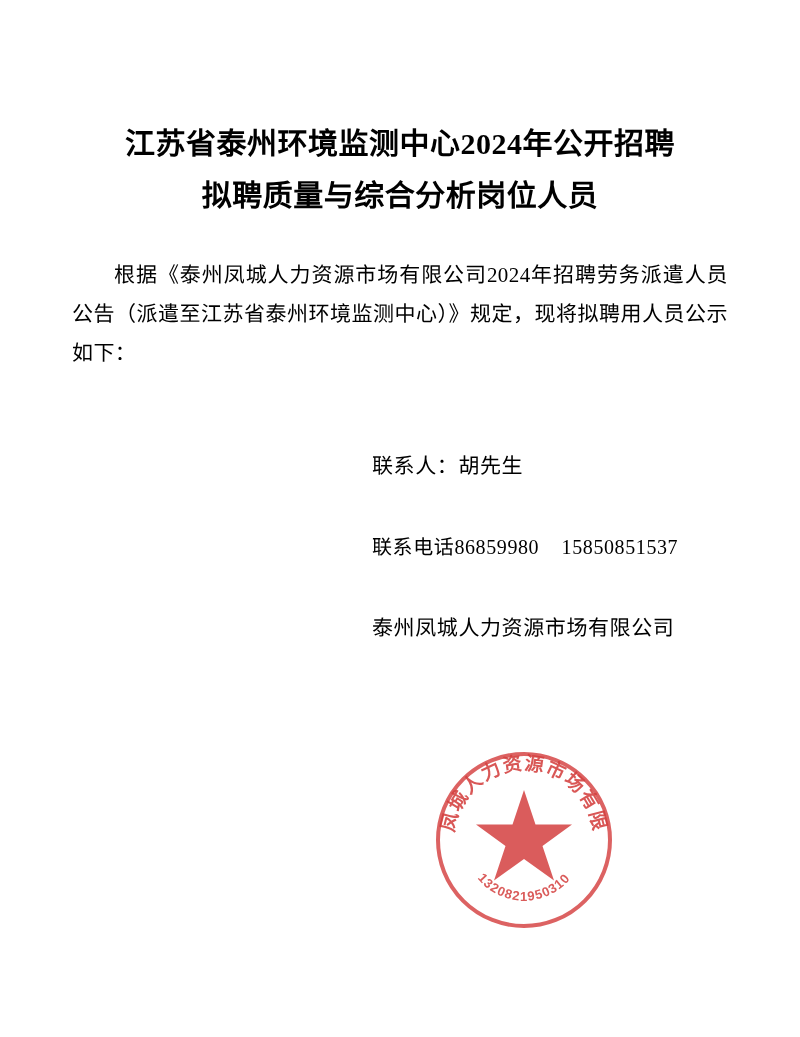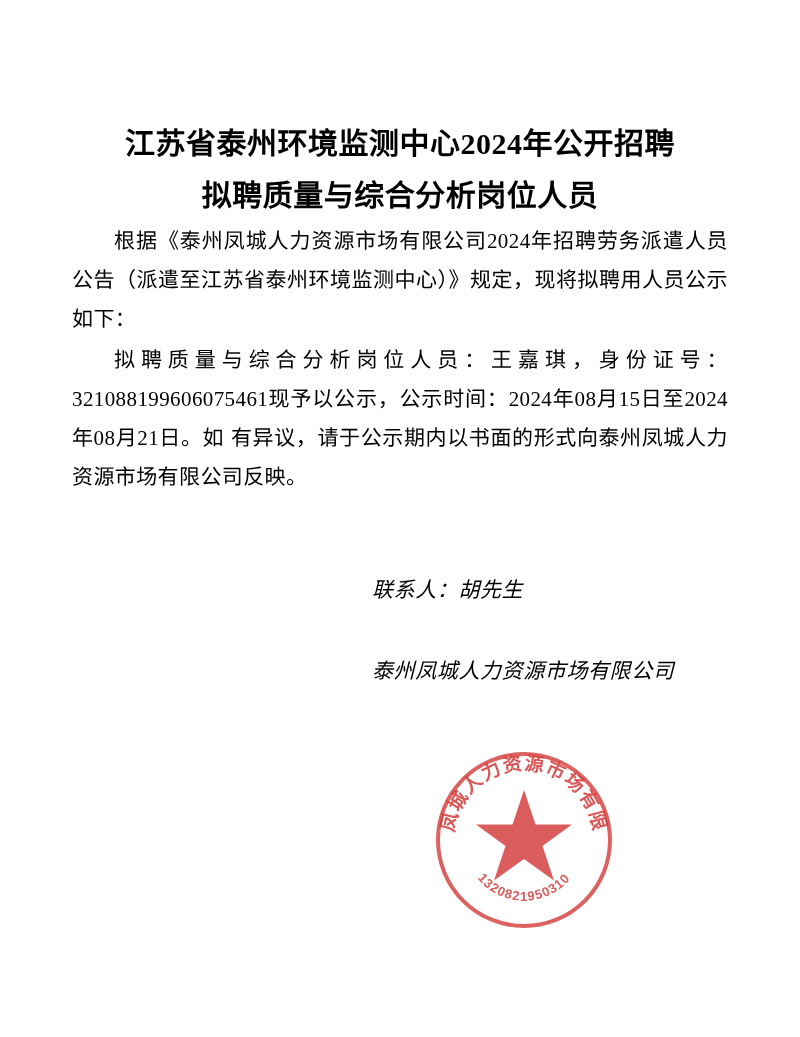--- a/index.html
+++ b/index.html
@@ -30,20 +30,21 @@
     font-size: 30px;
     font-weight: bold;
     line-height: 52px;
     letter-spacing: 0.5px;
     font-family: "Liberation Serif", "DejaVu Serif", serif;
   }
   .doc-title .line {
     display: block;
   }
   .body-block {
+    margin-top: 34px;
   }
   p.para {
     margin: 0 0 2px 0;
     font-size: 21px;
     line-height: 39px;
     text-align: justify;
     text-justify: inter-ideograph;
     text-indent: 2em;
     letter-spacing: 0.4px;
   }
@@ -54,21 +55,20 @@
     margin-top: 74px;
     padding-left: 300px;
     position: relative;
     z-index: 2;
   }
   .sig-line {
     font-size: 21px;
     line-height: 39px;
     letter-spacing: 0.6px;
     white-space: pre;
-    font-style: italic;
   }
   .sig-contact {
     margin-bottom: 42px;
   }
   .sig-phone {
     margin-bottom: 42px;
     font-size: 20px;
   }
   .sig-company {
     margin-bottom: 42px;
@@ -95,25 +95,25 @@
 
 <div class="page">
 
   <h1 class="doc-title">
     <span class="line">江苏省泰州环境监测中心2024年公开招聘</span>
     <span class="line">拟聘质量与综合分析岗位人员</span>
   </h1>
 
   <div class="body-block">
     <p class="para">根据《泰州凤城人力资源市场有限公司2024年招聘劳务派遣人员公告（派遣至江苏省泰州环境监测中心）》规定，现将拟聘用人员公示如下：</p>
-    <p class="para spread">拟聘质量与综合分析岗位人员：王嘉琪，身份证号：321088199606075461现予以公示，公示时间：2024年08月15日至2024年08月21日。如  有异议，请于公示期内以书面的形式向泰州凤城人力资源市场有限公司反映。</p>
   </div>
 
   <div class="signature-block">
     <div class="sig-line sig-contact">联系人：胡先生</div>
+    <div class="sig-line sig-phone">联系电话86859980    15850851537</div>
     <div class="sig-line sig-company">泰州凤城人力资源市场有限公司</div>
   </div>
 
   <div class="seal">
     <svg width="184" height="184" viewBox="0 0 184 184" xmlns="http://www.w3.org/2000/svg">
       <g fill="none" stroke="#d4403f" stroke-width="4" opacity="0.82">
         <circle cx="92" cy="92" r="86"></circle>
       </g>
       <g opacity="0.85">
         <path d="M92 42 L103.5 76.5 L140 76.5 L110.5 98 L122 132.5 L92 111 L62 132.5 L73.5 98 L44 76.5 L80.5 76.5 Z" fill="#d4403f"></path>

